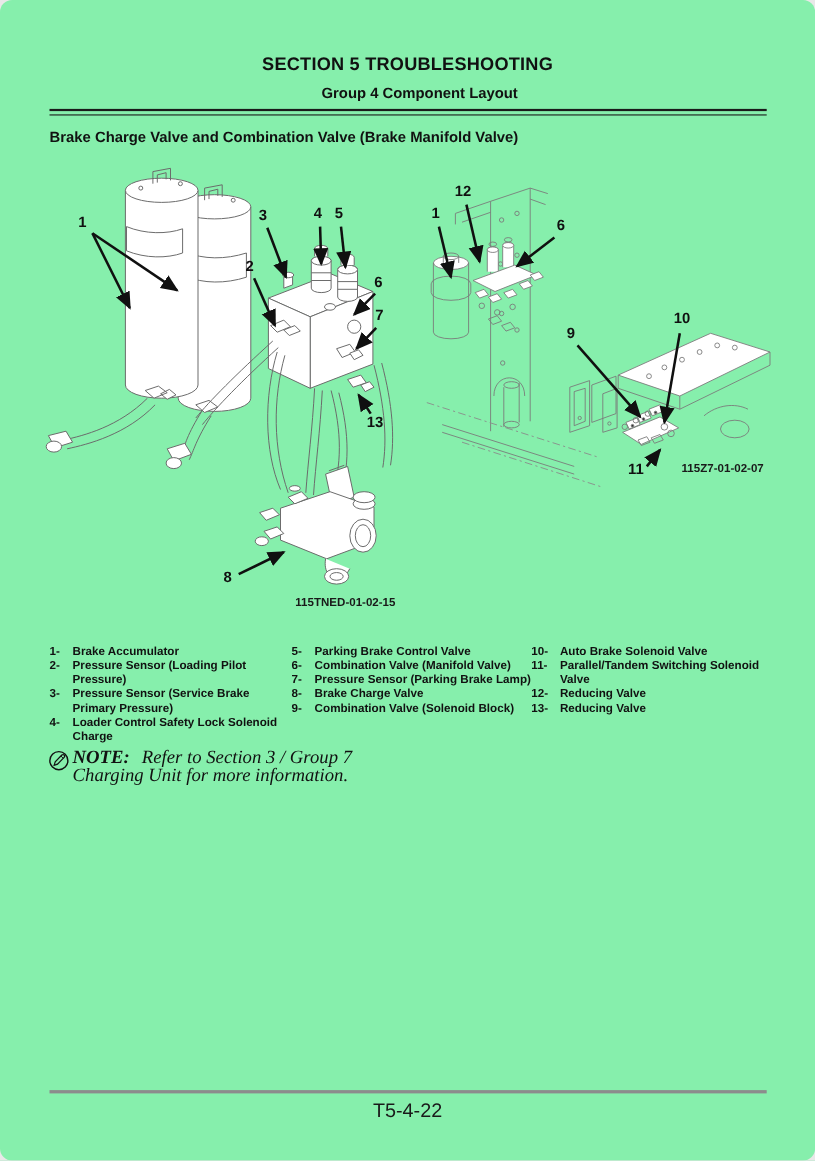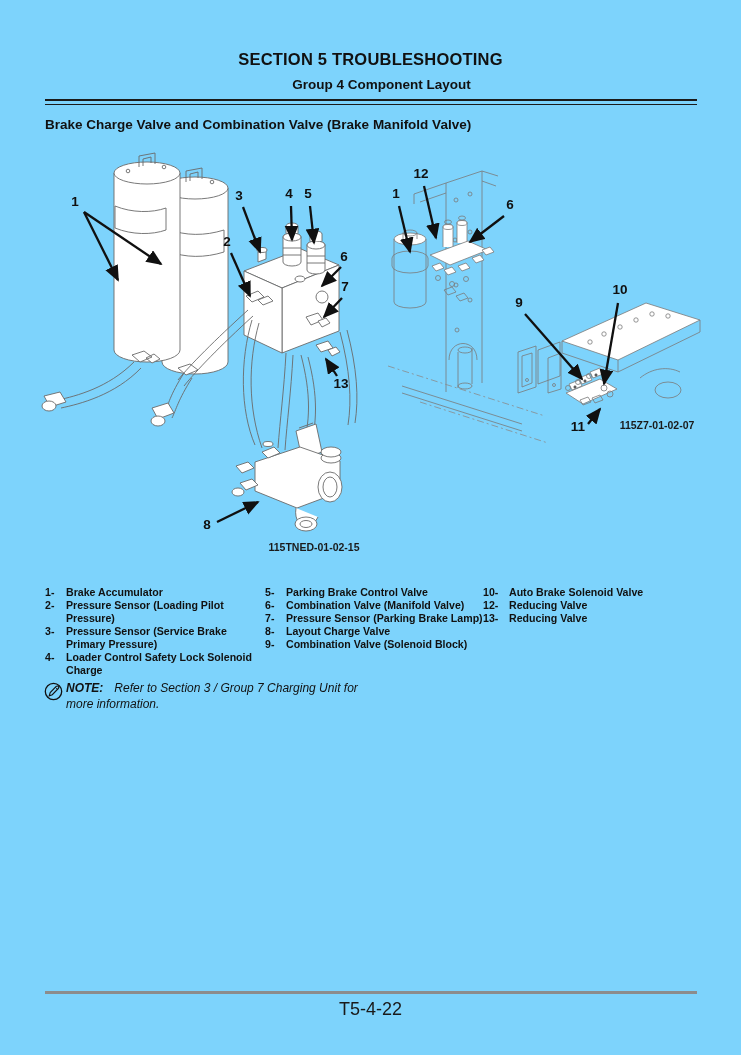--- a/index.html
+++ b/index.html
@@ -1,17 +1,17 @@
 <!DOCTYPE html>
 <html><head>
 <meta charset="utf-8">
 <style>
   html,body{margin:0;padding:0;background:#e8e8e8;}
-  .page{position:relative;width:741px;height:1055px;background:#7dd3fc;margin:0 auto;
-        font-family:"Liberation Sans",sans-serif;color:#111;overflow:hidden;}
+  .page{position:relative;width:741px;height:1055px;background:#86efac;margin:0 auto;
+        font-family:"Liberation Sans",sans-serif;color:#111;overflow:hidden;border-radius:11px;}
   .abs{position:absolute;}
   .section-title{top:50px;left:0;width:741px;text-align:center;font-size:16.5px;font-weight:700;letter-spacing:.2px;}
   .group-title{top:77px;left:0;width:741px;text-align:center;font-size:13.5px;font-weight:700;margin-left:11px;}
   .double-rule{top:99px;left:45px;width:652px;height:3px;border-top:2.2px solid #1a1a1a;border-bottom:1.6px solid #1a1a1a;}
   .heading{top:117px;left:45px;width:652px;font-size:13.5px;font-weight:700;}
   .diagram-svg{top:140px;left:0;}
   .thin{stroke:#6a6a6a;stroke-width:.9;fill:none;}
   .thin2{stroke:#7a7a7a;stroke-width:.8;fill:none;}
   .wfill{fill:#fff;}
   .dashdot{stroke:#8a8a8a;stroke-width:.8;fill:none;stroke-dasharray:7 3 2 3;}
@@ -22,21 +22,21 @@
   .legend-col{display:flex;flex-direction:column;}
   .legend-col.c1{width:220px;}
   .legend-col.c2{width:218px;}
   .legend-col.c3{width:217px;}
   .legend-item{display:flex;font-size:10.6px;font-weight:700;line-height:13px;}
   .legend-item .num{flex:0 0 21px;}
   .legend-col.c3 .legend-item .num{flex:0 0 26px;}
   .legend-item .txt{flex:1;}
   .note{top:681px;left:44px;width:330px;display:flex;}
   .note-icon{flex:0 0 22px;padding-top:1px;}
-  .note-body{font-family:Liberation Sans, sans-serif;font-style:italic;font-size:12px;line-height:15.5px;color:#111;}
+  .note-body{font-family:Liberation Serif, serif;font-style:italic;font-size:17px;line-height:15.5px;color:#111;}
   .note-label{font-weight:700;margin-right:11px;}
   .footer-rule{top:991px;left:45px;width:652px;height:3px;background:#8c8c8c;}
   .footer-text{top:999px;left:0;width:741px;text-align:center;font-size:18px;color:#1a1a1a;}
 </style>
 </head>
 <body>
 
 <div class="page">
 
   <div class="abs section-title">SECTION 5 TROUBLESHOOTING</div>
@@ -304,31 +304,35 @@
       <div class="legend-item">
         <span class="num">6-</span>
         <span class="txt">Combination Valve (Manifold Valve)</span>
       </div>
       <div class="legend-item">
         <span class="num">7-</span>
         <span class="txt">Pressure Sensor (Parking Brake Lamp)</span>
       </div>
       <div class="legend-item">
         <span class="num">8-</span>
-        <span class="txt">Layout Charge Valve</span>
+        <span class="txt">Brake Charge Valve</span>
       </div>
       <div class="legend-item">
         <span class="num">9-</span>
         <span class="txt">Combination Valve (Solenoid Block)</span>
       </div>
     </div>
     <div class="legend-col c3">
       <div class="legend-item">
         <span class="num">10-</span>
         <span class="txt">Auto Brake Solenoid Valve</span>
+      </div>
+      <div class="legend-item">
+        <span class="num">11-</span>
+        <span class="txt">Parallel/Tandem Switching  Solenoid Valve</span>
       </div>
       <div class="legend-item">
         <span class="num">12-</span>
         <span class="txt">Reducing Valve</span>
       </div>
       <div class="legend-item">
         <span class="num">13-</span>
         <span class="txt">Reducing Valve</span>
       </div>
     </div>

